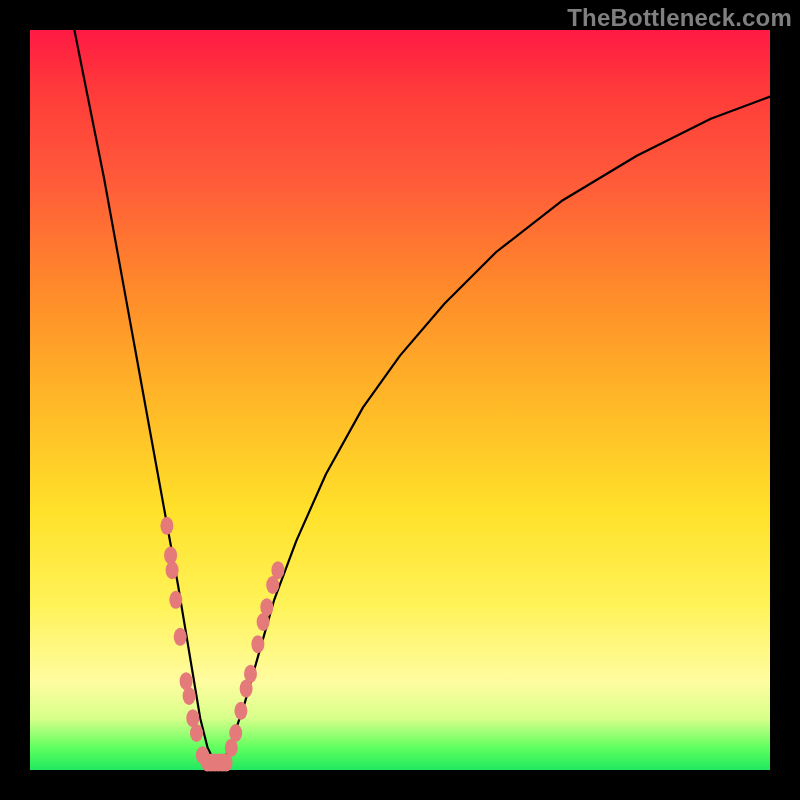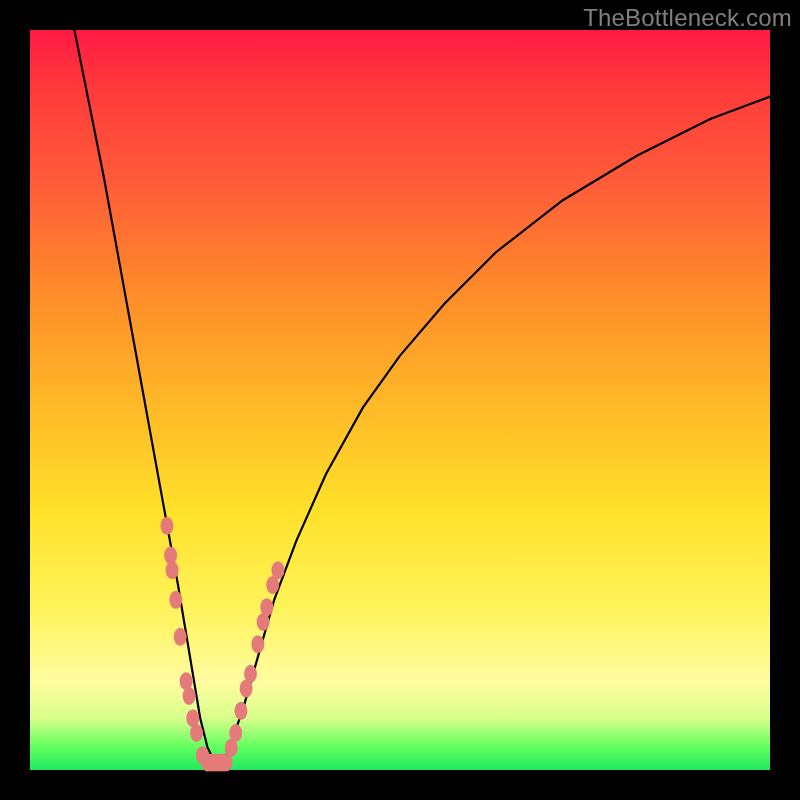--- a/index.html
+++ b/index.html
@@ -40,21 +40,21 @@
       #5fff5f 97%,
       #20e860 100%
     );
   }
   .watermark {
     position: absolute;
     top: 4px;
     right: 8px;
     color: #808080;
     font-size: 24px;
-    font-weight: 400;
+    font-weight: 700;
     letter-spacing: 0.2px;
     user-select: none;
   }
   svg.curve {
     position: absolute;
     left: 0;
     top: 0;
     width: 740px;
     height: 740px;
     overflow: visible;

